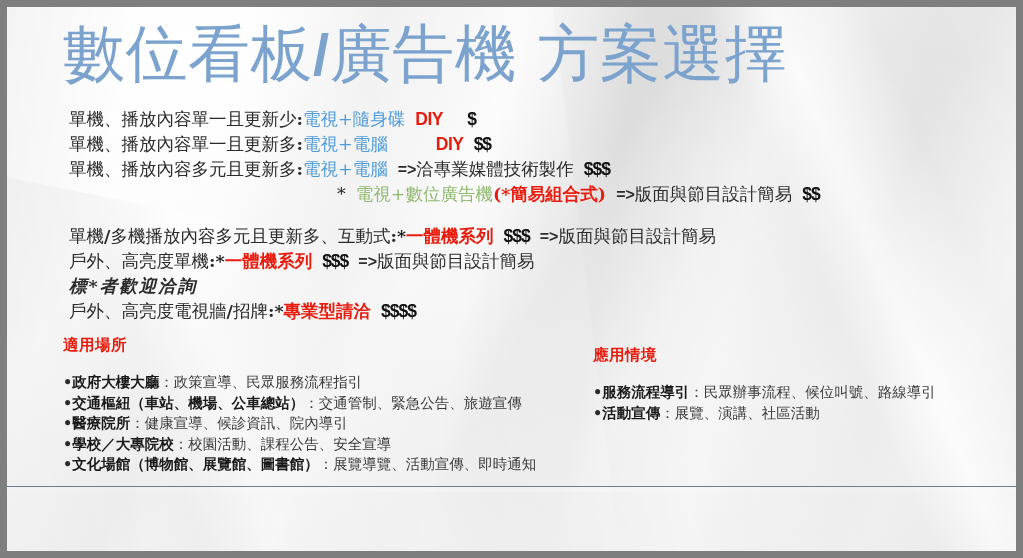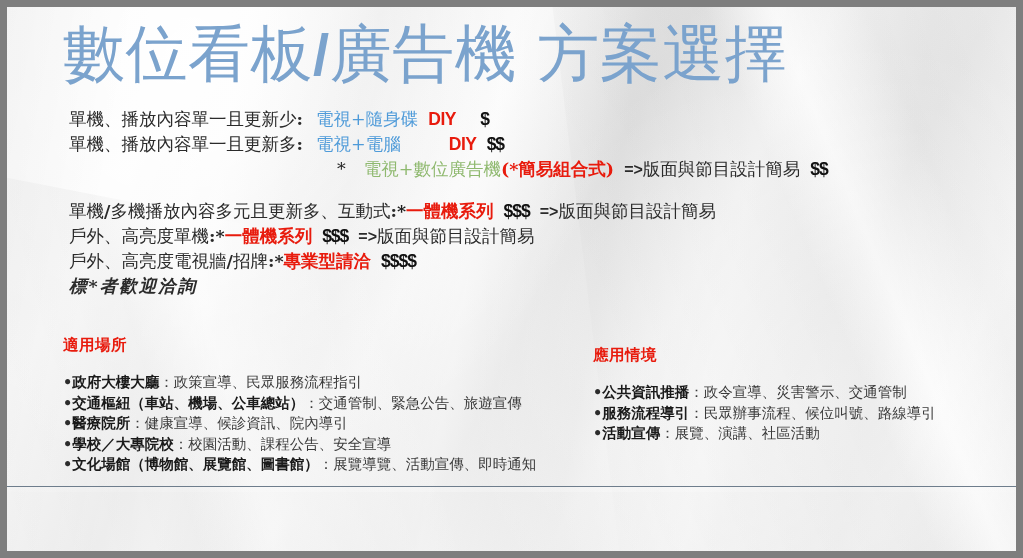--- a/index.html
+++ b/index.html
@@ -87,22 +87,22 @@
     font-family: "DejaVu Serif", "Liberation Serif", serif;
     font-size: 17.5px;
     line-height: 25px;
     color: #2b2b2b;
     white-space: nowrap;
   }
   .line { height: 25px; }
   .line.indent { padding-left: 268px; }
   .gap { height: 17px; }
 
-  .blue   { color: #4f9bd9; margin-left: 13px; }
-  .green  { color: #8fb96f; margin-left: 8px; }
+  .blue   { color: #4f9bd9; }
+  .green  { color: #8fb96f; }
   .red    { color: #e81b0d; margin-top: 44px; }
   .dark   { color: #1d1d1d; }
 
   .b      { font-weight: bold; }
   .cond {
     font-family: "Liberation Sans Narrow", "Liberation Sans", sans-serif;
     font-weight: bold;
     font-stretch: condensed;
     letter-spacing: -0.4px;
   }
@@ -205,49 +205,49 @@
   <div class="crease-c"></div>
 
   <div class="title"><span>數位看板</span><span class="slash">/</span><span>廣告機 方案選擇</span></div>
 
   <div class="body-block">
 
     <div class="line"><span>單機、播放內容單一且更新少</span><span class="b">:</span><span class="blue">電視+隨身碟</span><span class="sp"></span><span class="cond red">DIY</span><span class="sp-l"></span><span class="money">$</span></div>
 
     <div class="line"><span>單機、播放內容單一且更新多</span><span class="b">:</span><span class="blue">電視+電腦</span><span class="sp-l"></span><span class="sp-l"></span><span class="cond red">DIY</span><span class="sp"></span><span class="money">$$</span></div>
 
+    <div class="line"><span>單機、播放內容多元且更新多</span><span class="b">:</span><span class="blue">電視+電腦</span><span class="sp"></span><span class="arrow">=&gt;</span><span>洽專業媒體技術製作</span><span class="sp"></span><span class="money">$$$</span></div>
 
     <div class="line indent"><span class="dark">*</span><span class="sp"></span><span class="green">電視+數位廣告機</span><span class="red b">(*簡易組合式)</span><span class="sp"></span><span class="arrow">=&gt;</span><span>版面與節目設計簡易</span><span class="sp"></span><span class="money">$$</span></div>
 
     <div class="gap"></div>
 
     <div class="line"><span>單機</span><span class="b">/</span><span>多機播放內容多元且更新多、互動式</span><span class="b">:</span><span class="b dark">*</span><span class="red b">一體機系列</span><span class="sp"></span><span class="money">$$$</span><span class="sp"></span><span class="arrow">=&gt;</span><span>版面與節目設計簡易</span></div>
 
     <div class="line"><span>戶外、高亮度單機</span><span class="b">:</span><span class="b dark">*</span><span class="red b">一體機系列</span><span class="sp"></span><span class="money">$$$</span><span class="sp"></span><span class="arrow">=&gt;</span><span>版面與節目設計簡易</span></div>
 
+    <div class="line note">標*者歡迎洽詢</div>
+
     <div class="line"><span>戶外、高亮度電視牆</span><span class="b">/</span><span>招牌</span><span class="b">:</span><span class="b dark">*</span><span class="red b">專業型請洽</span><span class="sp"></span><span class="money">$$$$</span></div>
-
-    <div class="line note">標*者歡迎洽詢</div>
   </div>
 
   <div class="col col-left">
     <div class="col-head">適用場所</div>
     <ul>
       <li><span class="bullet">•</span><span class="term">政府大樓大廳</span><span class="desc">：政策宣導、民眾服務流程指引</span></li>
       <li><span class="bullet">•</span><span class="term">交通樞紐（車站、機場、公車總站）</span><span class="desc">：交通管制、緊急公告、旅遊宣傳</span></li>
       <li><span class="bullet">•</span><span class="term">醫療院所</span><span class="desc">：健康宣導、候診資訊、院內導引</span></li>
       <li><span class="bullet">•</span><span class="term">學校／大專院校</span><span class="desc">：校園活動、課程公告、安全宣導</span></li>
       <li><span class="bullet">•</span><span class="term">文化場館（博物館、展覽館、圖書館）</span><span class="desc">：展覽導覽、活動宣傳、即時通知</span></li>
     </ul>
   </div>
 
   <div class="col col-right">
     <div class="col-head">應用情境</div>
     <ul>
-      <li><span class="bullet">•</span><span class="term">公共資訊推播</span><span class="desc">：政令宣導、災害警示、交通管制</span></li>
       <li><span class="bullet">•</span><span class="term">服務流程導引</span><span class="desc">：民眾辦事流程、候位叫號、路線導引</span></li>
       <li><span class="bullet">•</span><span class="term">活動宣傳</span><span class="desc">：展覽、演講、社區活動</span></li>
     </ul>
   </div>
 
   <div class="bottom-band">
     <div class="band-sheen"></div>
   </div>
   <div class="bottom-gray"></div>
 

